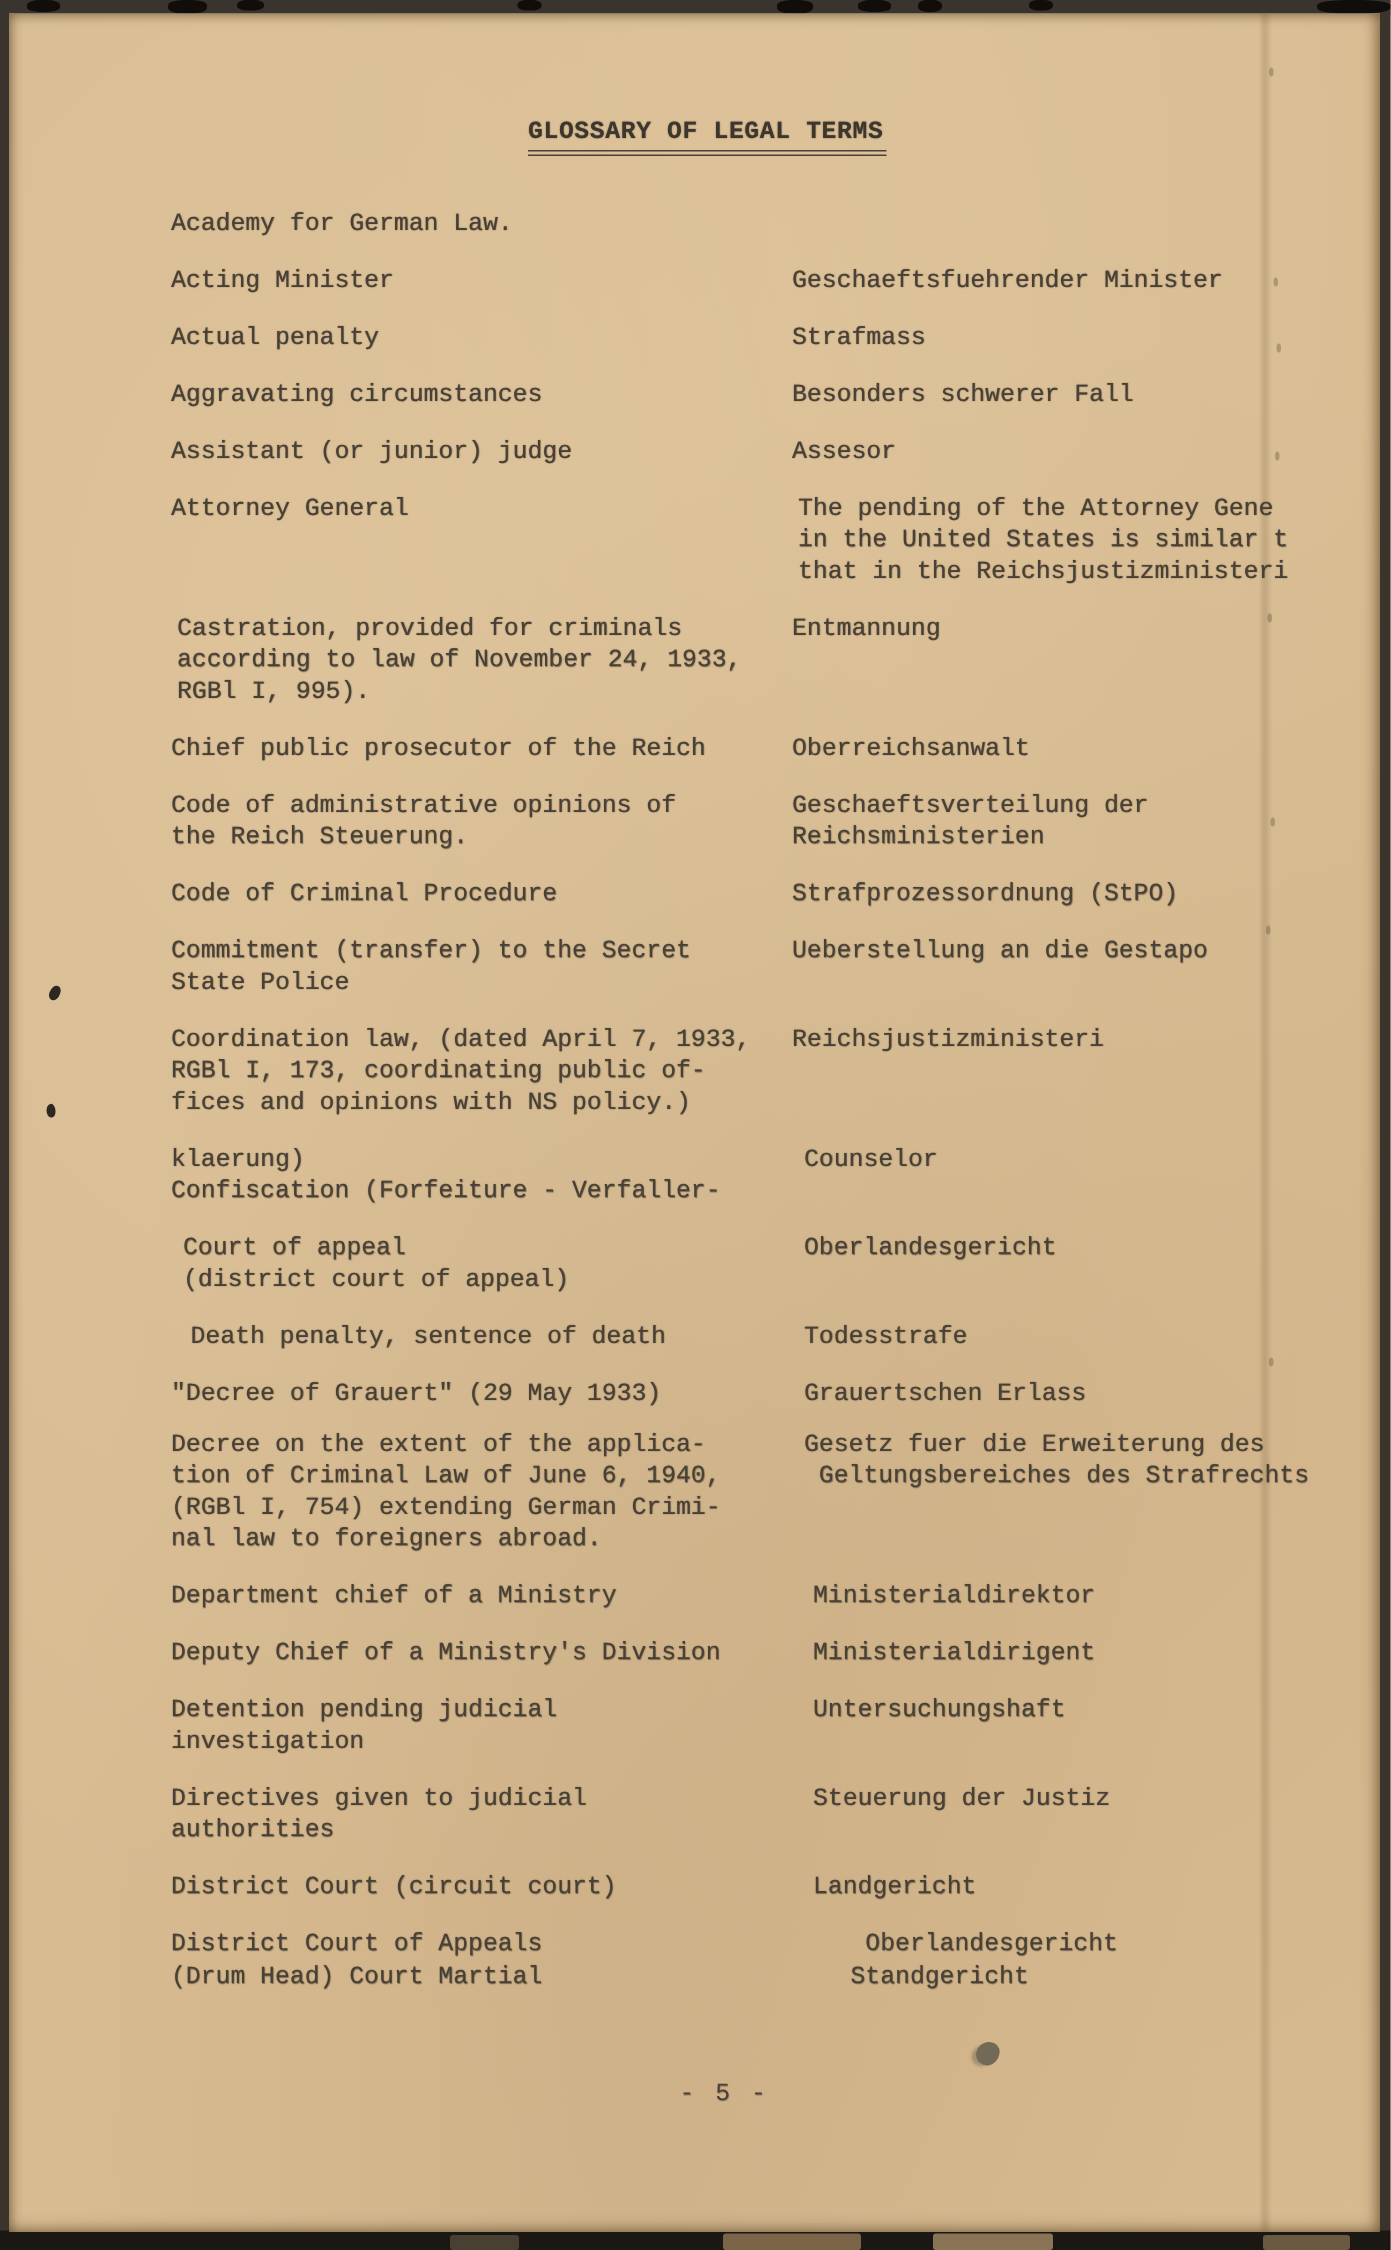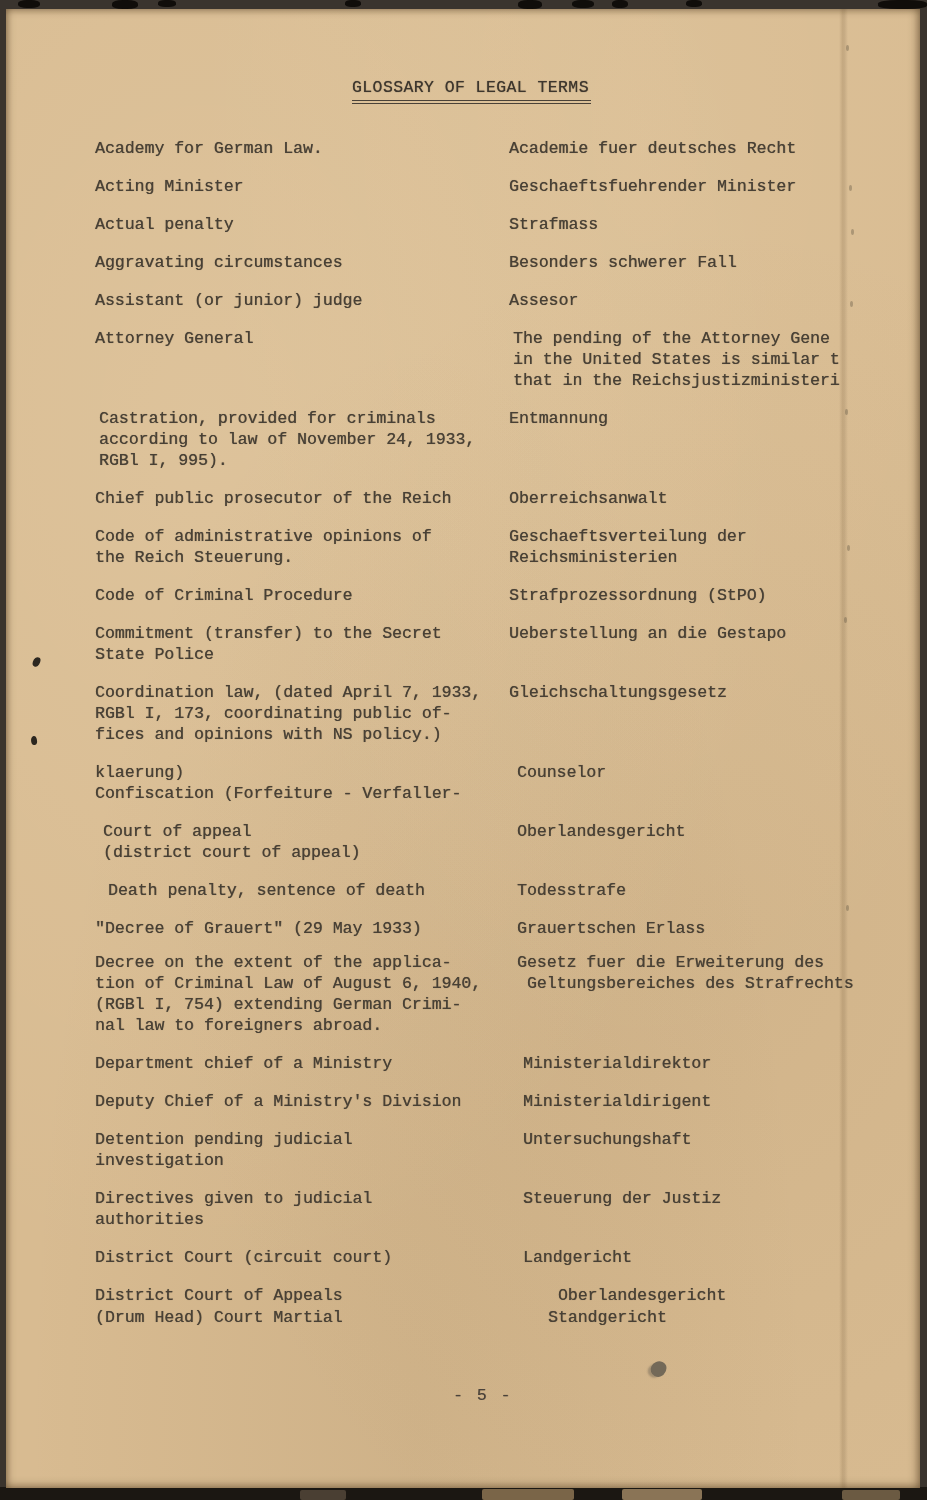--- a/index.html
+++ b/index.html
@@ -24,28 +24,28 @@
       radial-gradient(ellipse at 45% 96%, rgba(112,86,50,0.09), transparent 55%);
     box-shadow:
       inset -7px 0 9px -4px rgba(92,70,42,0.55),
       inset 5px 0 7px -3px rgba(92,70,42,0.50),
       inset 0 5px 7px -3px rgba(92,70,42,0.40),
       inset 0 -6px 9px -4px rgba(92,70,42,0.50);
     color:var(--ink,#484035);
   }
   .doc-title{
     position:absolute;left:346px;top:69px;
-    font-size:16.5px;letter-spacing:0.4px;font-weight:normal;
+    font-size:16.5px;letter-spacing:0.4px;font-weight:bold;
     color:#3d362d;
     border-bottom:4px double #4a4238;
     padding:0 2px 3px 0;
     text-shadow:0 0 1px rgba(62,54,44,0.8);
     white-space:pre;
   }
-  .glossary{position:absolute;left:89px;top:129px;width:780px;}
+  .glossary{position:absolute;left:108px;top:129px;width:780px;}
   .entry{display:flex;margin-bottom:17px;}
   .col{white-space:pre;}
   .col.en{width:414px;flex:0 0 414px;}
   .col.de{flex:1;}
   .line{
     height:21px;line-height:21px;font-size:16.5px;
     text-shadow:0.4px 0.4px 0.6px rgba(64,56,46,0.55), 0 0 1px rgba(64,56,46,0.35);
   }
   
   .entry:nth-child(23),.entry:nth-child(24){margin-bottom:1px;gap:25px;}
@@ -115,21 +115,20 @@
     <div class="tick" style="left:840px;top:896px;"></div>
     <div class="ink-speck speck-a"></div>
     <div class="ink-speck speck-b"></div>
     <div class="smudge"></div>
 
     <div class="doc-title">GLOSSARY OF LEGAL TERMS</div>
 
     <div class="glossary">
   <div class="entry">
     <div class="col en"><div class="line">Academy for German Law.</div></div>
-    <div class="col de"><div class="line">Academie fuer deutsches Recht</div></div>
   </div>
 
   <div class="entry">
     <div class="col en"><div class="line">Acting Minister</div></div>
     <div class="col de"><div class="line">Geschaeftsfuehrender Minister</div></div>
   </div>
 
   <div class="entry">
     <div class="col en"><div class="line">Actual penalty</div></div>
     <div class="col de"><div class="line">Strafmass</div></div>
@@ -170,21 +169,21 @@
     <div class="col de"><div class="line">Strafprozessordnung (StPO)</div></div>
   </div>
 
   <div class="entry">
     <div class="col en"><div class="line">Commitment (transfer) to the Secret</div><div class="line">State Police</div></div>
     <div class="col de"><div class="line">Ueberstellung an die Gestapo</div></div>
   </div>
 
   <div class="entry">
     <div class="col en"><div class="line">Coordination law, (dated April 7, 1933,</div><div class="line">RGBl I, 173, coordinating public of-</div><div class="line">fices and opinions with NS policy.)</div></div>
-    <div class="col de"><div class="line">Gleichschaltungsgesetz</div></div>
+    <div class="col de"><div class="line">Reichsjustizministeri</div></div>
   </div>
 
   <div class="entry">
     <div class="col en"><div class="line">klaerung)</div><div class="line">Confiscation (Forfeiture - Verfaller-</div></div>
     <div class="col de"><div class="line">Counselor</div></div>
   </div>
 
   <div class="entry">
     <div class="col en"><div class="line">Court of appeal</div><div class="line">(district court of appeal)</div></div>
     <div class="col de"><div class="line">Oberlandesgericht</div></div>
@@ -194,21 +193,21 @@
     <div class="col en"><div class="line">Death penalty, sentence of death</div></div>
     <div class="col de"><div class="line">Todesstrafe</div></div>
   </div>
 
   <div class="entry">
     <div class="col en"><div class="line">"Decree of Grauert" (29 May 1933)</div></div>
     <div class="col de"><div class="line">Grauertschen Erlass</div></div>
   </div>
 
   <div class="entry">
-    <div class="col en"><div class="line">Decree on the extent of the applica-</div><div class="line">tion of Criminal Law of August 6, 1940,</div><div class="line">(RGBl I, 754) extending German Crimi-</div><div class="line">nal law to foreigners abroad.</div></div>
+    <div class="col en"><div class="line">Decree on the extent of the applica-</div><div class="line">tion of Criminal Law of June 6, 1940,</div><div class="line">(RGBl I, 754) extending German Crimi-</div><div class="line">nal law to foreigners abroad.</div></div>
     <div class="col de"><div class="line">Gesetz fuer die Erweiterung des</div><div class="line"> Geltungsbereiches des Strafrechts</div></div>
   </div>
 
 
   <div class="entry">
     <div class="col en"><div class="line">Department chief of a Ministry</div></div>
     <div class="col de"><div class="line">Ministerialdirektor</div></div>
   </div>
 
   <div class="entry">

